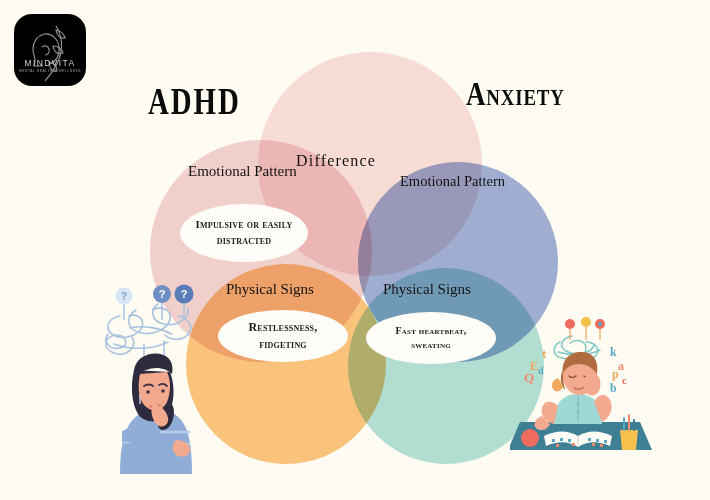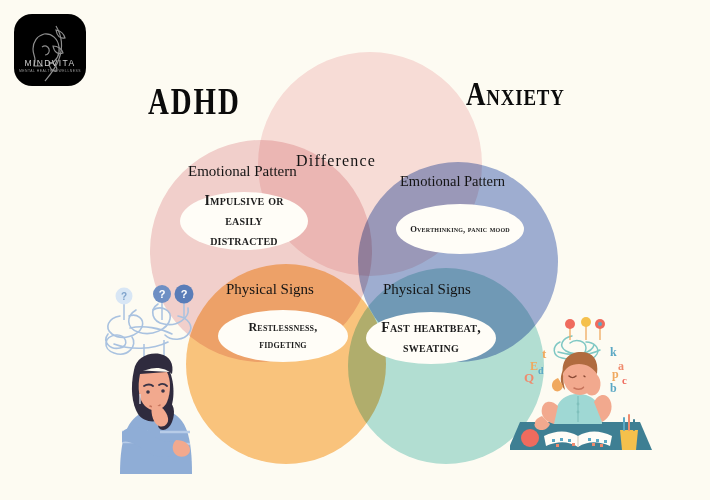--- a/index.html
+++ b/index.html
@@ -82,24 +82,24 @@
     text-align: center;
     font-family: "Liberation Serif", serif;
     font-variant: small-caps;
     font-weight: 700;
     letter-spacing: 0.2px;
     color: #1c1c1c;
     line-height: 1.45;
     padding: 0 10px;
     box-sizing: border-box;
   }
-  #pill-adhd-emo  { left: 180px; top: 192px; width: 128px; height: 58px; font-size: 14px; }
+  #pill-adhd-emo  { left: 180px; top: 204px; width: 128px; height: 58px; font-size: 11px; }
   #pill-anx-emo   { left: 396px; top: 204px; width: 128px; height: 50px; font-size: 8.6px; }
   #pill-adhd-phys { left: 218px; top: 310px; width: 130px; height: 52px; font-size: 12px; }
-  #pill-anx-phys  { left: 366px; top: 312px; width: 130px; height: 52px; font-size: 14px; }
+  #pill-anx-phys  { left: 366px; top: 312px; width: 130px; height: 52px; font-size: 10px; }
 
   
   .heading-label {
     position: absolute;
     font-family: "Liberation Serif", serif;
     color: #141414;
     white-space: nowrap;
   }
   #label-emo-left   { left: 188px; top: 163px; font-size: 15px; }
   #label-emo-right  { left: 400px; top: 173px; font-size: 14.5px; }
@@ -170,21 +170,20 @@
   <div id="title-adhd" class="title">ADHD</div>
   <div id="title-anxiety" class="title">Anxiety</div>
   <div id="label-difference" class="heading-label">Difference</div>
 
   <div id="label-emo-left" class="heading-label">Emotional Pattern</div>
   <div id="label-emo-right" class="heading-label">Emotional Pattern</div>
   <div id="label-phys-left" class="heading-label">Physical Signs</div>
   <div id="label-phys-right" class="heading-label">Physical Signs</div>
 
   <div class="pill" id="pill-adhd-emo">Impulsive or easily distracted</div>
-  <div class="pill" id="pill-anx-emo">Overthinking, panic mood</div>
   <div class="pill" id="pill-adhd-phys">Restlessness, fidgeting</div>
   <div class="pill" id="pill-anx-phys">Fast heartbeat, sweating</div>
 
   <svg class="illustration" id="illus-left" viewBox="0 0 112 192">
 
     <g fill="none" stroke="#A9C2E0" stroke-width="1.6" stroke-linecap="round">
       <path d="M8 52 c-6 8 2 16 12 14 c10 -2 6 -14 -4 -13 c-12 1 -14 14 -2 18 c14 5 24 -8 18 -16"></path>
       <path d="M20 34 c-12 2 -16 12 -8 18 c10 7 26 2 30 -7 c3 -8 -5 -14 -13 -11"></path>
       <path d="M36 28 c-10 6 -10 18 2 22 c14 5 30 -3 32 -13 c2 -9 -9 -14 -17 -9"></path>
       <path d="M58 22 c-9 6 -6 18 6 20 c13 3 26 -6 24 -16"></path>

